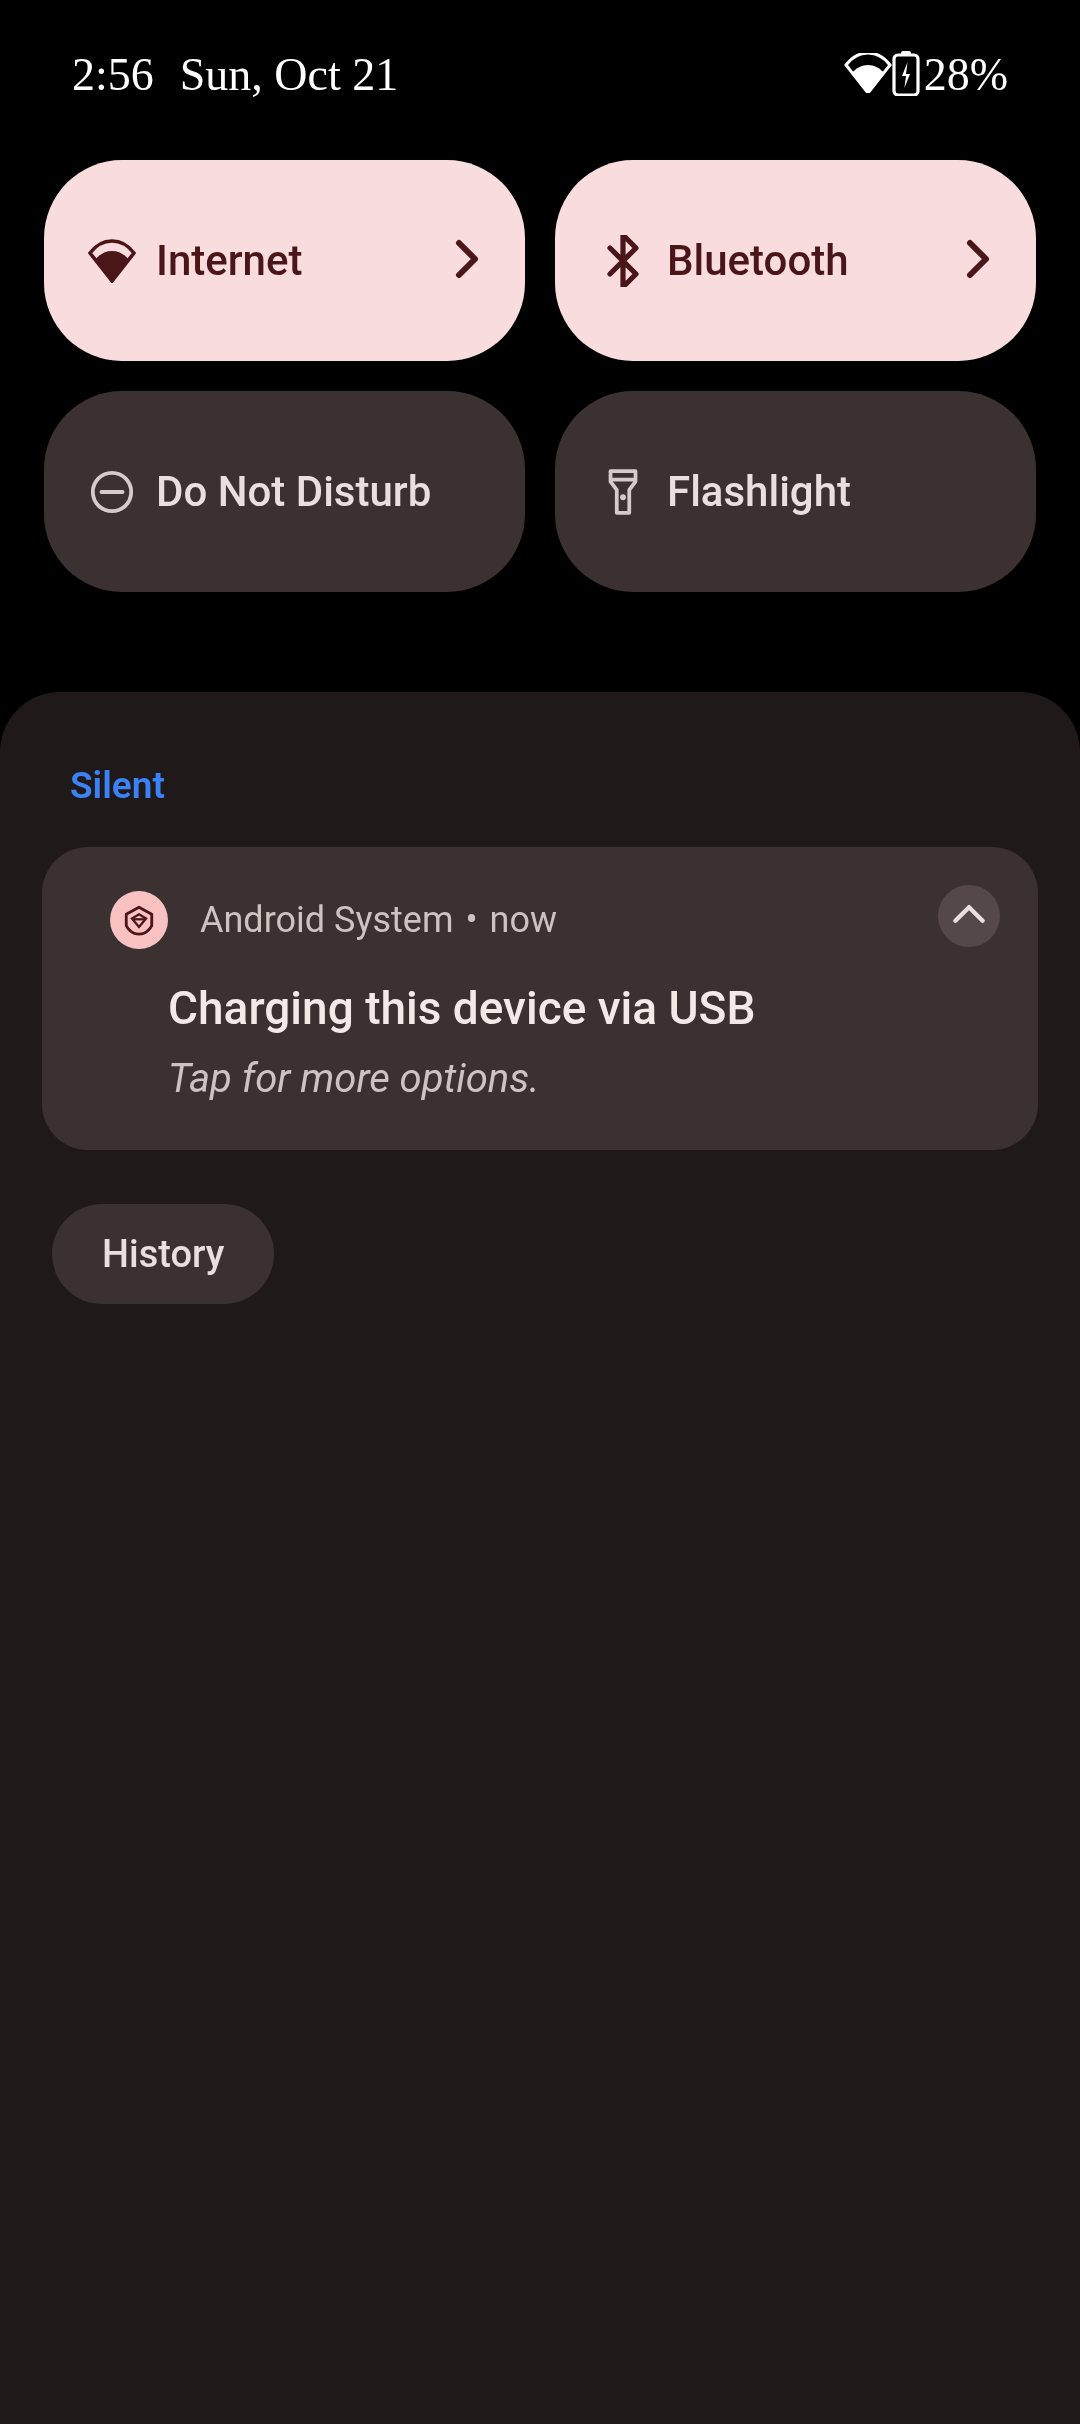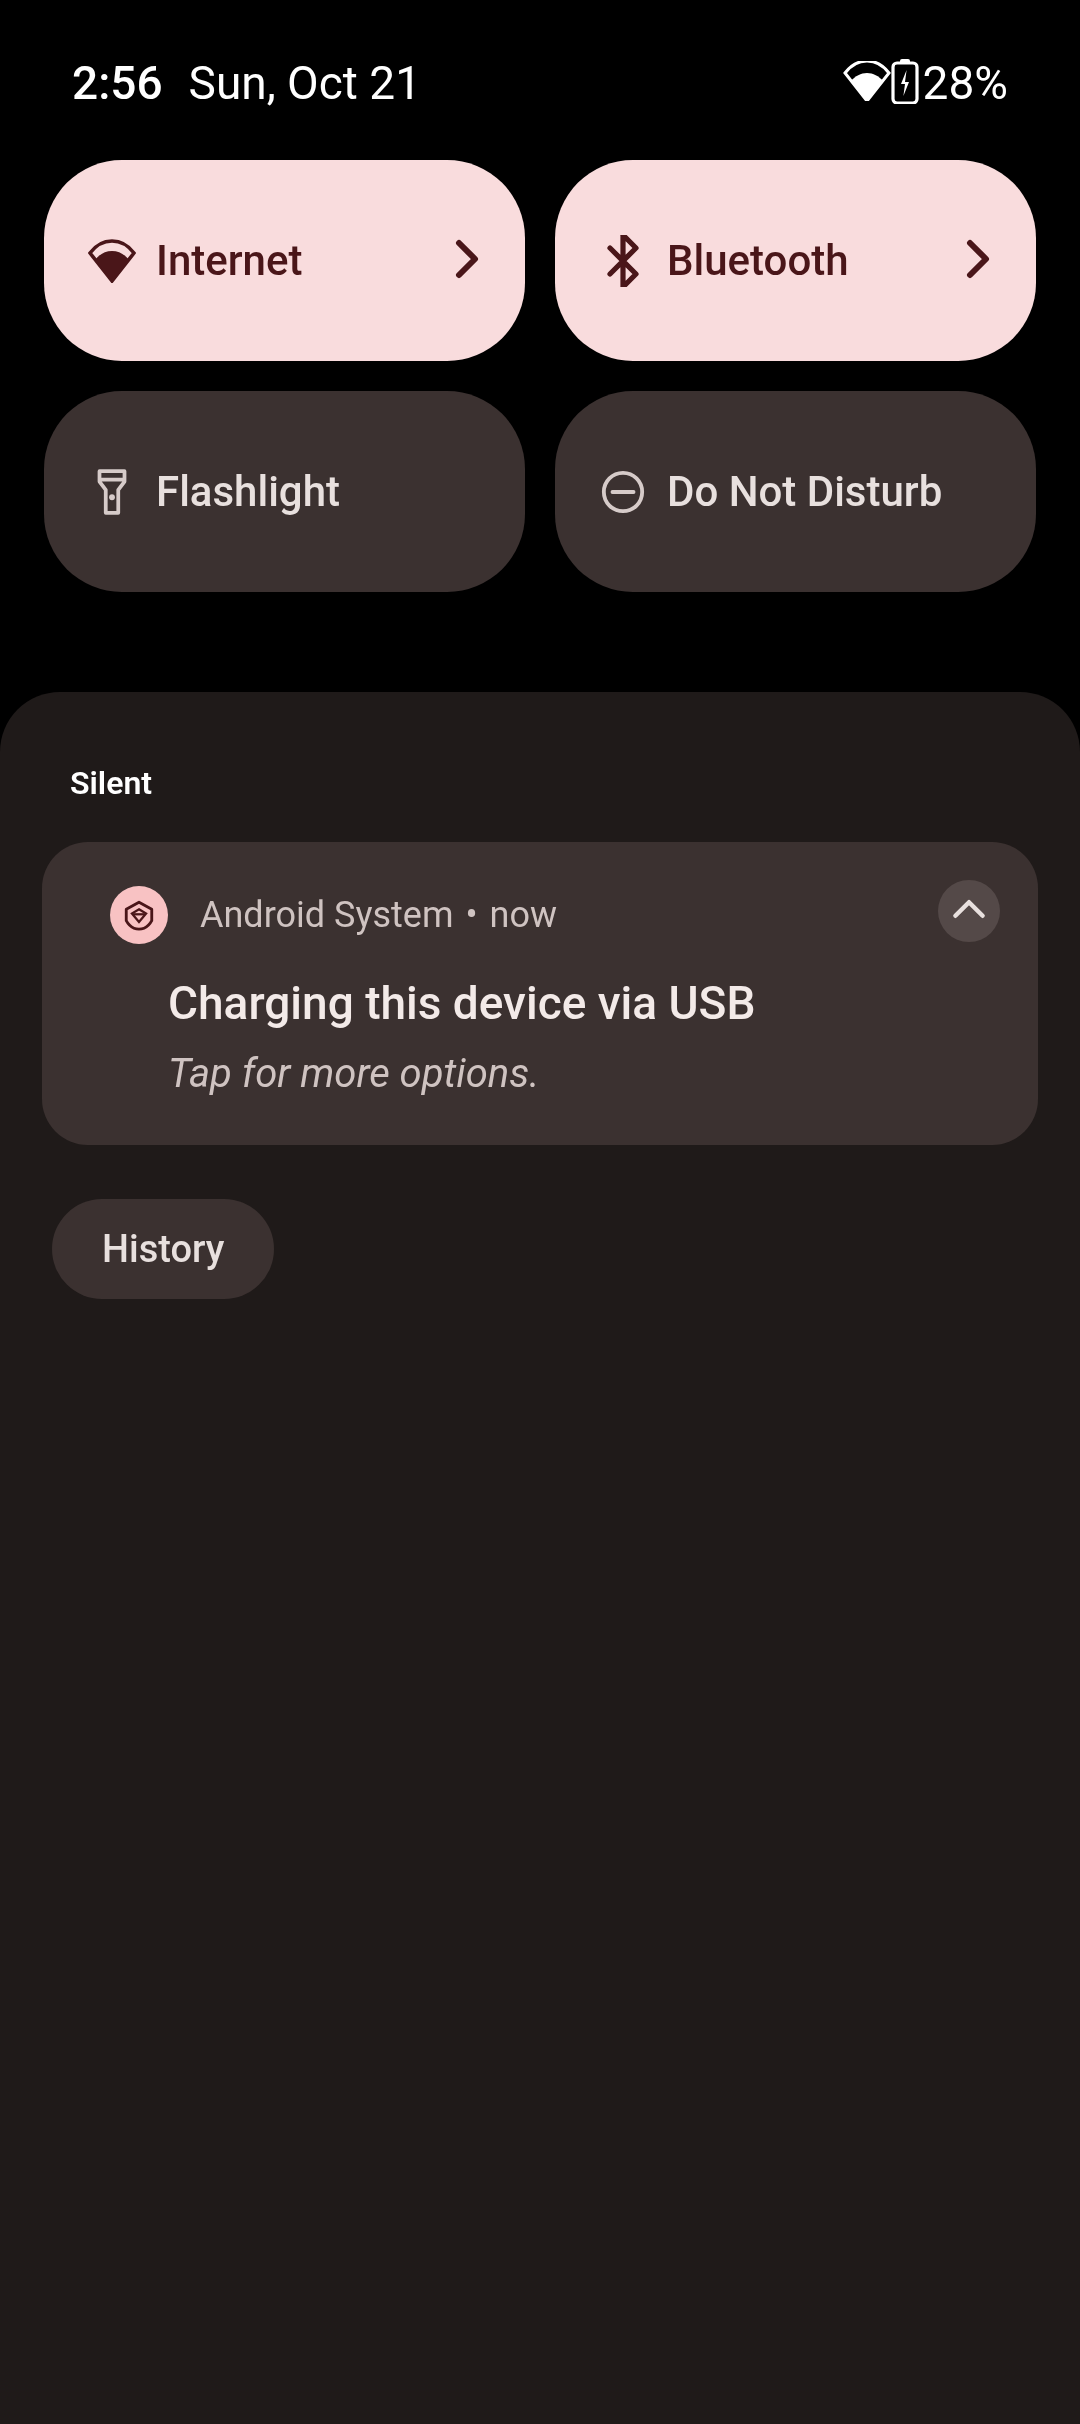--- a/index.html
+++ b/index.html
@@ -9,23 +9,24 @@
     background: #000000;
     font-family: -apple-system, BlinkMacSystemFont, 'Segoe UI', Roboto, sans-serif;
     color: #e8e0de;
     overflow: hidden;
   }
 
   
   .status-bar {
     display: flex;
     justify-content: space-between;
-    align-items: flex-end;
+    align-items: flex-start;
     padding: 48px 72px 0 72px;
     height: 110px;
+    font-family: Liberation Serif, serif;
   }
   .status-left {
     display: flex;
     align-items: baseline;
     gap: 26px;
   }
   .status-time {
     font-size: 46px;
     font-weight: 500;
     color: #ffffff;
@@ -91,23 +92,23 @@
   
   .notif-panel {
     margin-top: 100px;
     background: #1f1a19;
     border-radius: 60px 60px 0 0;
     padding: 72px 42px 0 42px;
     height: 2060px;
     position: relative;
   }
   .section-header {
-    font-size: 32px;
+    font-size: 37px;
     font-weight: 600;
-    color: #ffffff;
+    color: #3b82f6;
     padding: 0 0 40px 28px;
   }
   .notif-card {
     background: #3b3130;
     border-radius: 46px;
     padding: 44px 44px 48px 68px;
     position: relative;
   }
   .notif-header-row {
     display: flex;
@@ -236,36 +237,36 @@
     <span class="qs-label">Bluetooth</span>
     <span class="qs-chevron">
       <svg width="28" height="40" viewBox="0 0 12 20">
           <path d="M2 2 L10 10 L2 18" fill="none" stroke="#4a1619" stroke-width="3" stroke-linecap="round" stroke-linejoin="round"></path>
         </svg>
     </span>
   </div>
 
   <div class="qs-tile inactive">
     <span class="qs-icon-wrap">
+      <svg width="46" height="46" viewBox="0 0 24 24">
+        <circle cx="12" cy="12" r="10" fill="none" stroke="#d6cbc9" stroke-width="2"></circle>
+        <line x1="6.5" y1="12" x2="17.5" y2="12" stroke="#d6cbc9" stroke-width="2" stroke-linecap="round"></line>
+      </svg>
+    </span>
+    <span class="qs-label">Do Not Disturb</span>
+  </div>
+
+  <div class="qs-tile inactive">
+    <span class="qs-icon-wrap">
       <svg width="36" height="50" viewBox="0 0 16 24">
         <path d="M2 2 L14 2 L14 7 L11 11 L11 22 L5 22 L5 11 L2 7 Z M2 6 L14 6" fill="none" stroke="#d6cbc9" stroke-width="1.8" stroke-linejoin="round"></path>
         <circle cx="8" cy="14.5" r="1.4" fill="#d6cbc9"></circle>
       </svg>
     </span>
     <span class="qs-label">Flashlight</span>
-  </div>
-
-  <div class="qs-tile inactive">
-    <span class="qs-icon-wrap">
-      <svg width="46" height="46" viewBox="0 0 24 24">
-        <circle cx="12" cy="12" r="10" fill="none" stroke="#d6cbc9" stroke-width="2"></circle>
-        <line x1="6.5" y1="12" x2="17.5" y2="12" stroke="#d6cbc9" stroke-width="2" stroke-linecap="round"></line>
-      </svg>
-    </span>
-    <span class="qs-label">Do Not Disturb</span>
   </div>
 
 </div>
 
 <div class="notif-panel">
   <div class="section-header">Silent</div>
 
   <div class="notif-card">
     <div class="notif-header-row">
       <div class="notif-app-icon">

